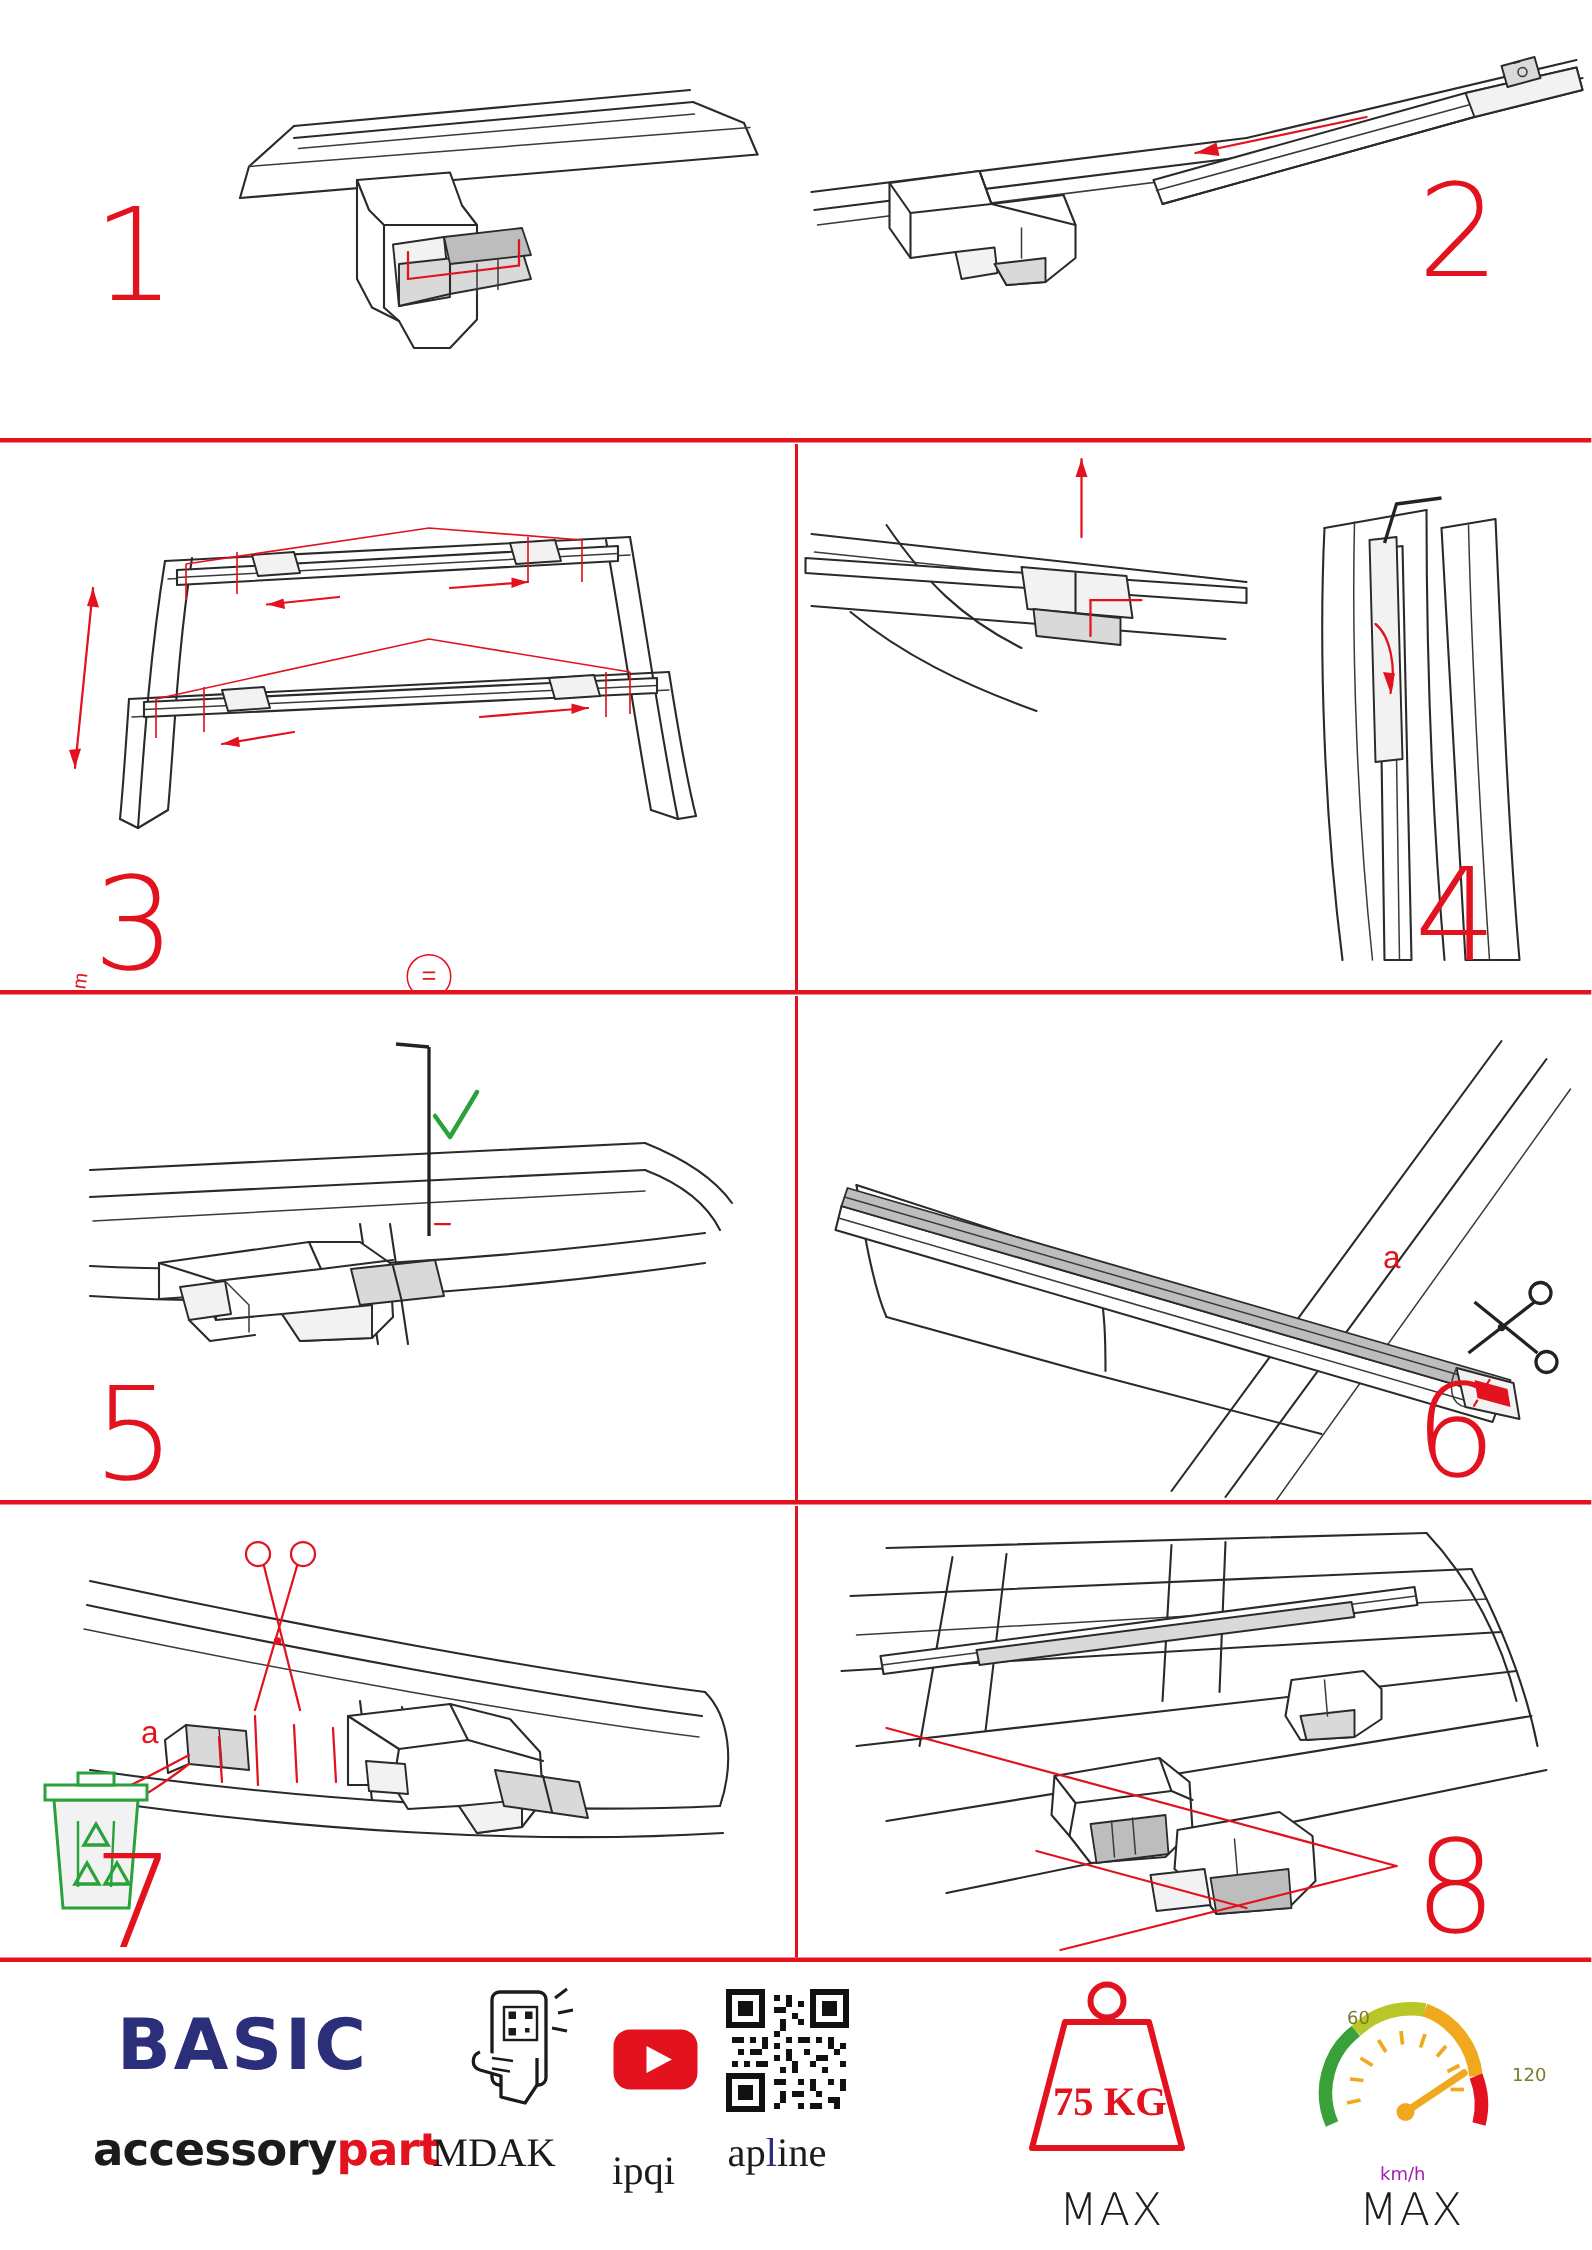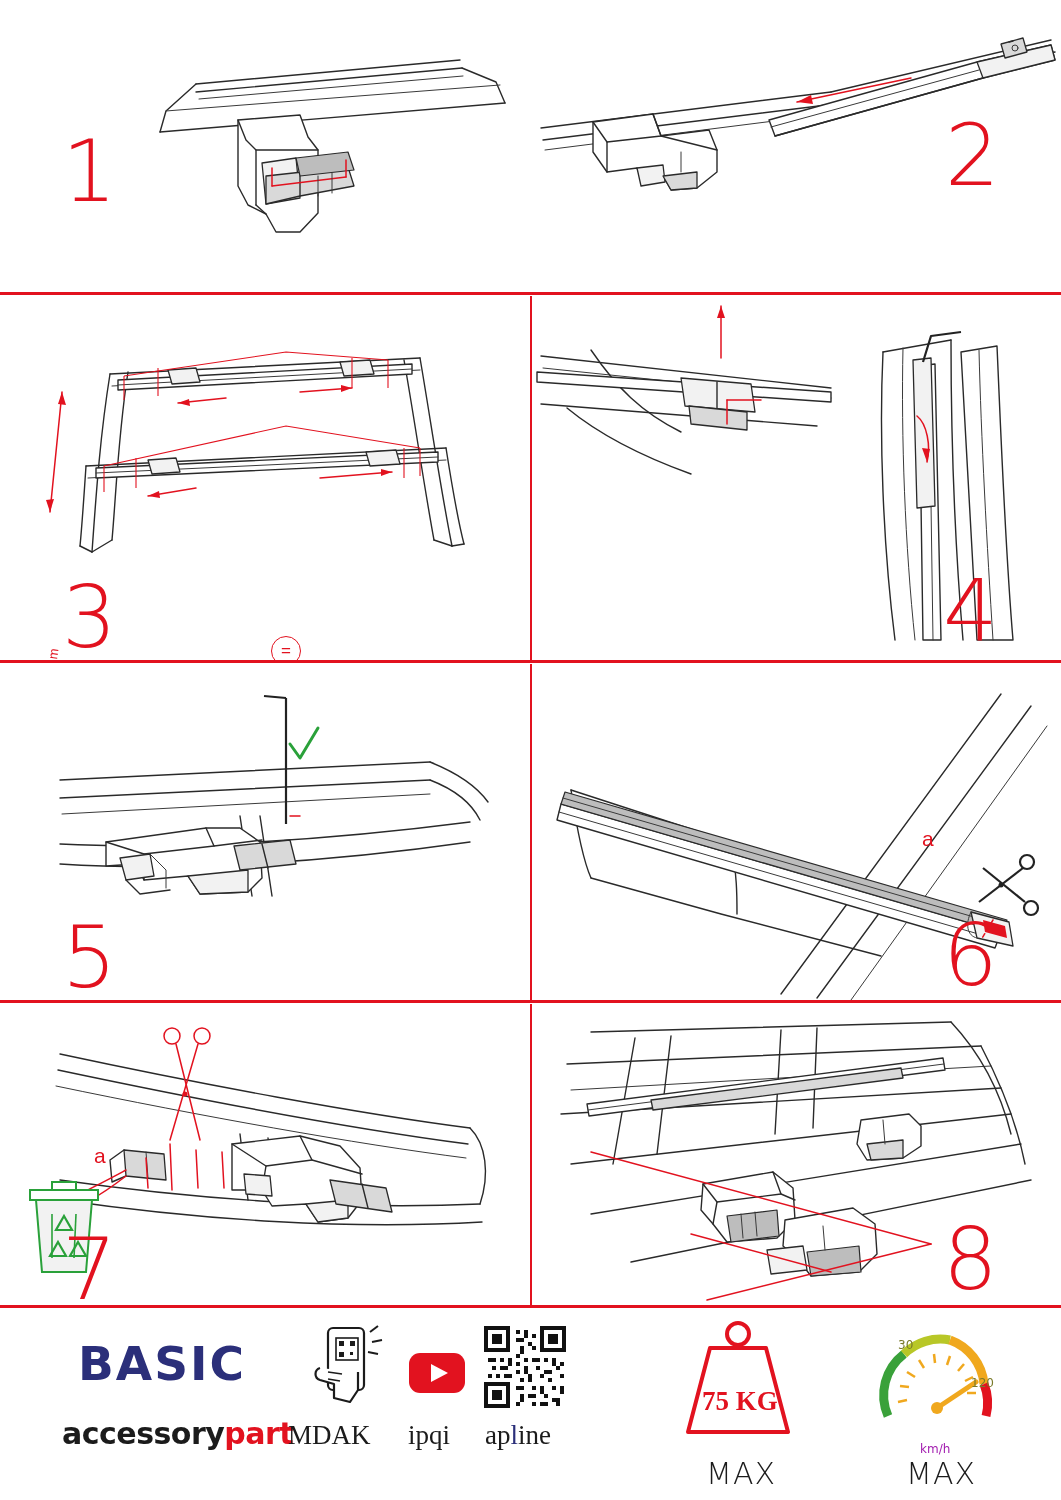--- a/index.html
+++ b/index.html
@@ -480,21 +480,21 @@
       <path d="M64 8 L72 2" stroke="#1b1b1b" stroke-width="2"></path>
       <path d="M66 18 L76 16" stroke="#1b1b1b" stroke-width="2"></path>
       <path d="M62 28 L72 30" stroke="#1b1b1b" stroke-width="2"></path>
     </svg>
     <div class="logo-label" style="left:288px; top:112px;"><span>MD</span><span>A</span><span>K</span></div>
 
     <svg style="position:absolute; left:408px; top:44px;" width="58" height="42" viewBox="0 0 58 42">
       <rect x="1" y="1" width="56" height="40" rx="11" fill="#e2121f"></rect>
       <path d="M23 12 L40 21 L23 30 Z" fill="#ffffff"></path>
     </svg>
-    <div class="logo-label" style="left:408px; top:112px;">ipqi</div>
+    <div class="logo-label" style="left:408px; top:124px;">ipqi</div>
 
     <svg style="position:absolute; left:484px; top:18px;" width="82" height="82" viewBox="0 0 41 41" shape-rendering="crispEdges">
       <rect width="41" height="41" fill="#fff"></rect>
       <g fill="#111">
         <rect x="0" y="0" width="13" height="2"></rect>
           <rect x="0" y="0" width="2" height="13"></rect>
         <rect x="11" y="0" width="2" height="13"></rect>
           <rect x="0" y="11" width="13" height="2"></rect>
         <rect x="4" y="4" width="5" height="5"></rect>
         <rect x="28" y="0" width="13" height="2"></rect>
@@ -575,20 +575,20 @@
         <path d="M43 40 L48 48"></path>
           <path d="M58 34 L59 43"></path>
           <path d="M74 36 L71 45"></path>
         <path d="M88 44 L82 51"></path>
           <path d="M97 57 L89 61"></path>
           <path d="M100 73 L91 73"></path>
       </g>
       <circle cx="61" cy="88" r="6" fill="#f0a81e"></circle>
       <path d="M61 88 L100 62" stroke="#f0a81e" stroke-width="5" stroke-linecap="round"></path>
     </svg>
-    <div class="gauge-num" style="left:898px; top:30px;">30</div>
-    <div class="gauge-num" style="left:971px; top:68px;">120</div>
+    <div class="gauge-num" style="left:898px; top:30px;">60</div>
+    <div class="gauge-num" style="left:1008px; top:68px;">120</div>
     <div class="kmh-text" style="left:920px; top:134px;">km/h</div>
     <div class="max-label" style="left:906px; top:148px;">MAX</div>
 
   </div>
 
 </div>
 
 </body></html>

